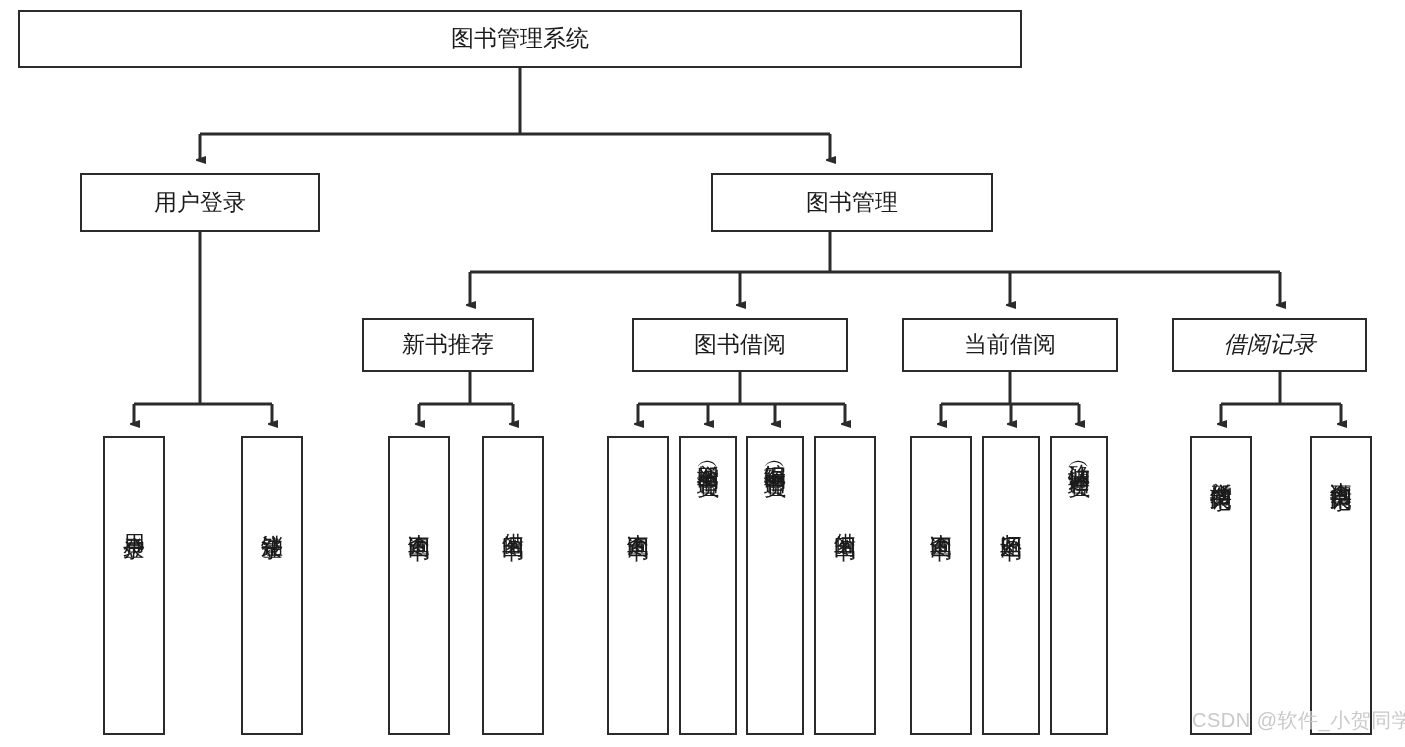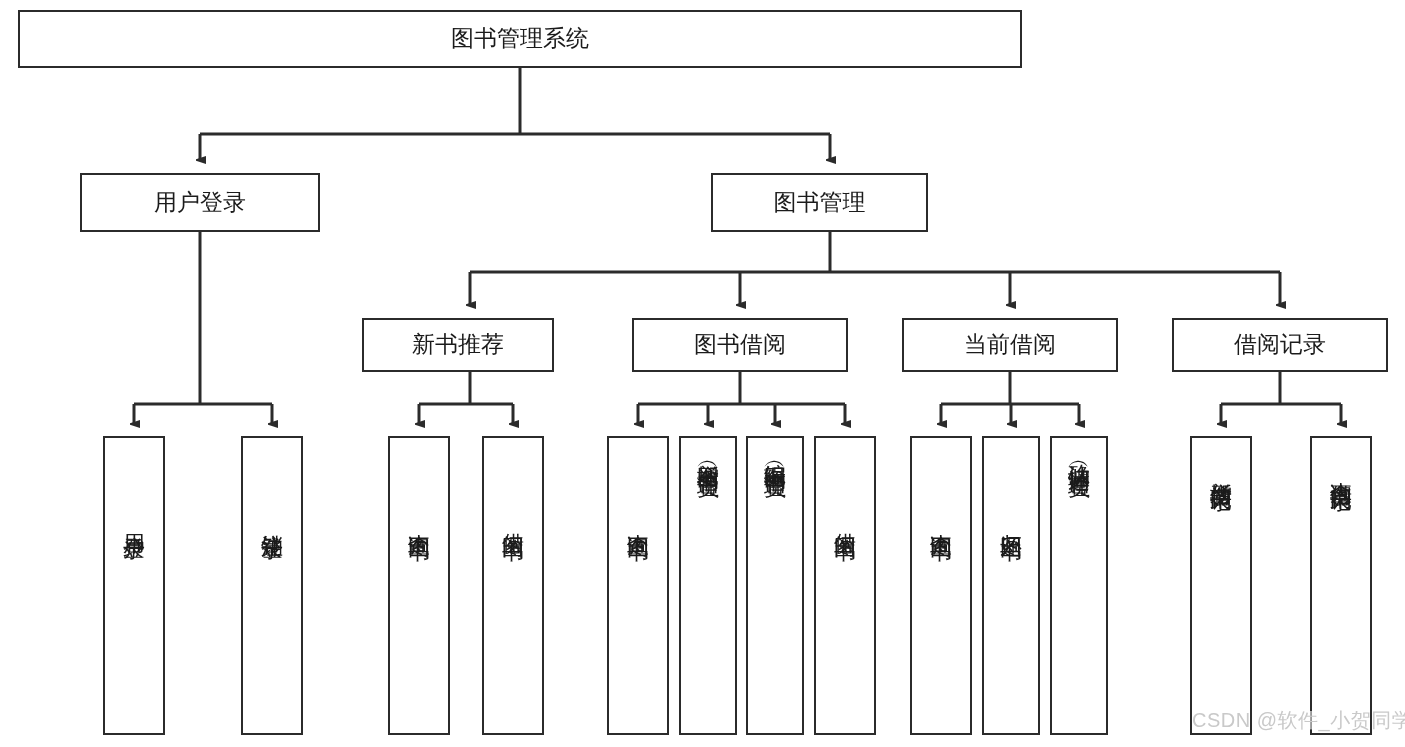--- a/index.html
+++ b/index.html
@@ -141,34 +141,34 @@
     </g>
   </svg>
 
   <div class="node root horiz" style="left:18px; top:10px; width:1004px; height:58px;">
     <span class="node-label">图书管理系统</span>
   </div>
 
   <div class="node horiz" style="left:80px; top:173px; width:240px; height:59px;">
     <span class="node-label">用户登录</span>
   </div>
-  <div class="node horiz" style="left:711px; top:173px; width:217px; height:59px;">
+  <div class="node horiz" style="left:711px; top:173px; width:282px; height:59px;">
     <span class="node-label">图书管理</span>
   </div>
 
-  <div class="node horiz" style="left:362px; top:318px; width:192px; height:54px;">
+  <div class="node horiz" style="left:362px; top:318px; width:172px; height:54px;">
     <span class="node-label">新书推荐</span>
   </div>
   <div class="node horiz" style="left:902px; top:318px; width:216px; height:54px;">
     <span class="node-label">当前借阅</span>
   </div>
   <div class="node horiz" style="left:632px; top:318px; width:216px; height:54px;">
     <span class="node-label">图书借阅</span>
   </div>
-  <div class="node horiz" style="left:1172px; top:318px; width:216px; height:54px;">
+  <div class="node horiz" style="left:1172px; top:318px; width:195px; height:54px;font-style:italic;">
     <span class="node-label">借阅记录</span>
   </div>
 
   <div class="node vert mid" style="left:103px; top:436px; width:62px; height:299px;">
     <span class="node-label">用户登录</span>
   </div>
   <div class="node vert mid" style="left:241px; top:436px; width:62px; height:299px;">
     <span class="node-label">注销登录</span>
   </div>
 

